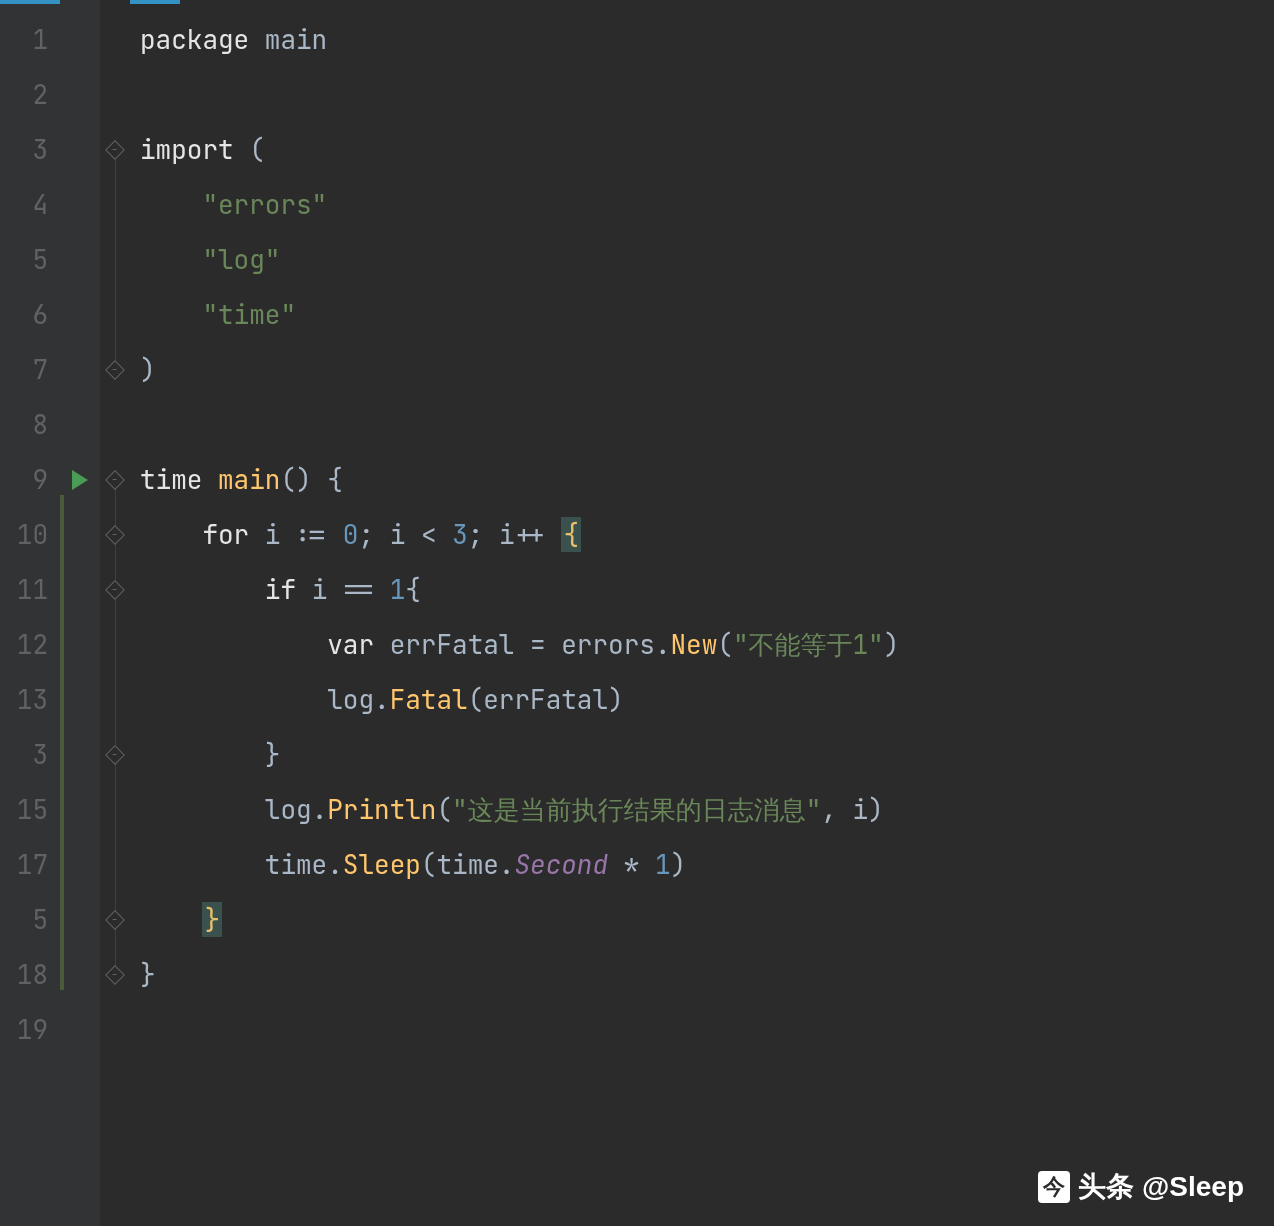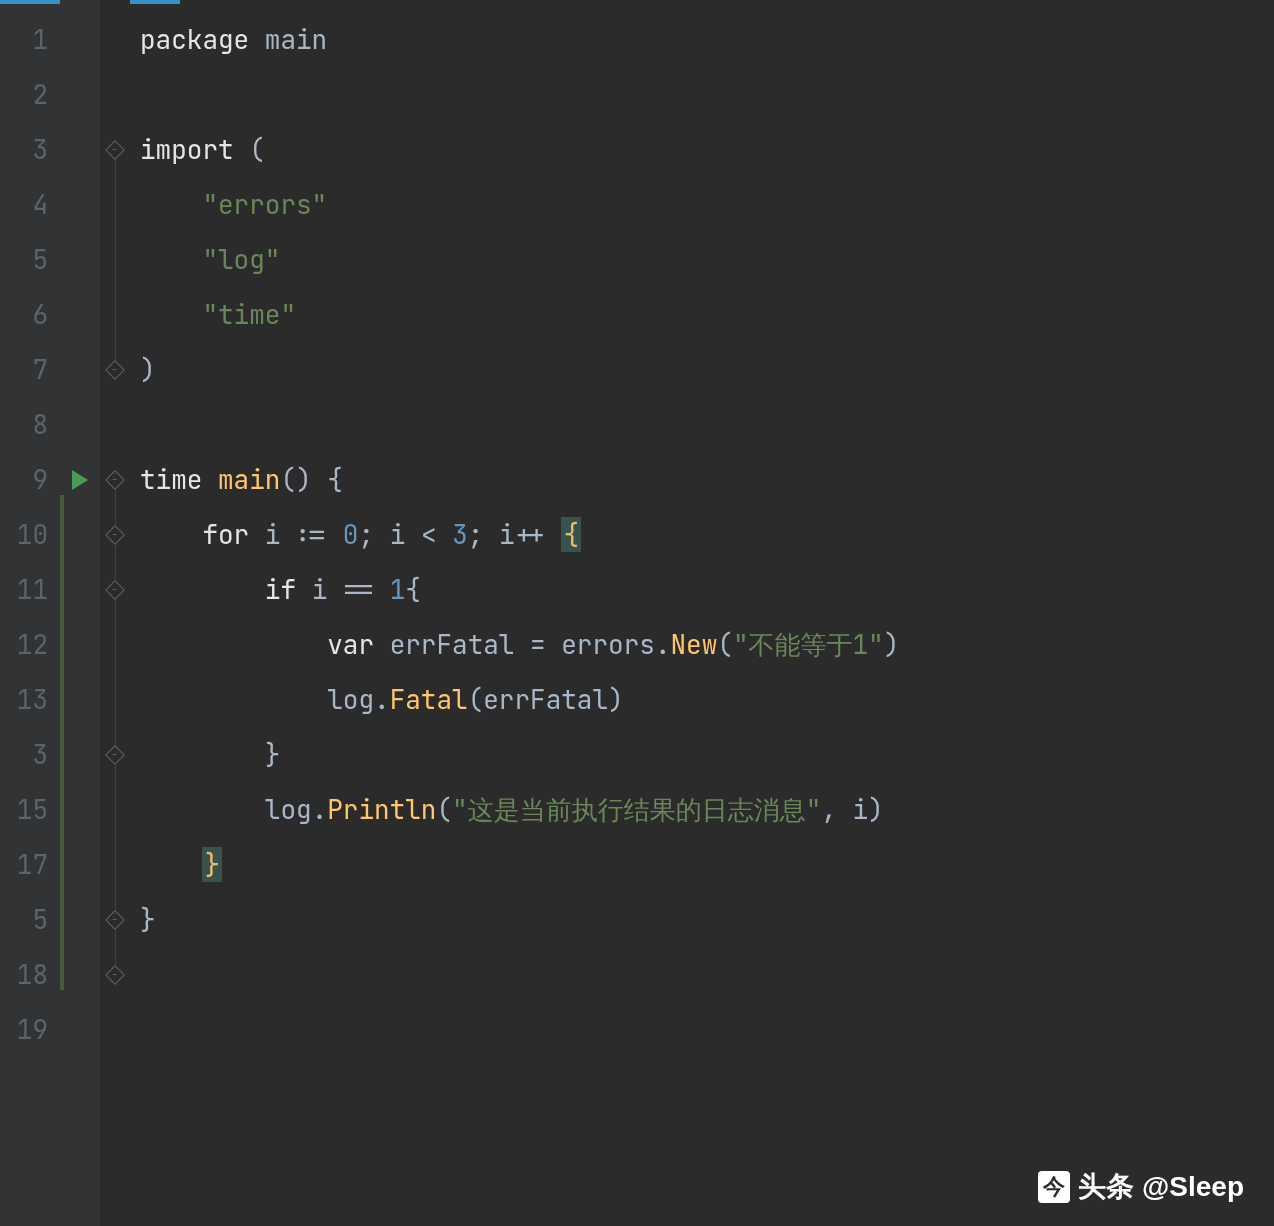--- a/index.html
+++ b/index.html
@@ -290,20 +290,21 @@
     <div class="code-line">    <span class="str">"time"</span></div>
     <div class="code-line"><span class="punct">)</span></div>
     <div class="code-line"></div>
     <div class="code-line"><span class="kw">time</span> <span class="func">main</span><span class="punct">()</span> <span class="punct">{</span></div>
     <div class="code-line">    <span class="kw">for</span> <span class="ident">i</span> <span class="punct">:=</span> <span class="num">0</span><span class="punct">;</span> <span class="ident">i</span> <span class="punct">&lt;</span> <span class="num">3</span><span class="punct">;</span> <span class="ident">i</span><span class="punct">++</span> <span class="brace-match brace-y">{</span></div>
     <div class="code-line">        <span class="kw">if</span> <span class="ident">i</span> <span class="punct">==</span> <span class="num">1</span><span class="punct">{</span></div>
     <div class="code-line">            <span class="kw">var</span> <span class="ident">errFatal</span> <span class="punct">=</span> <span class="ident">errors</span><span class="punct">.</span><span class="func">New</span><span class="punct">(</span><span class="str">"不能等于1"</span><span class="punct">)</span></div>
     <div class="code-line">            <span class="ident">log</span><span class="punct">.</span><span class="func">Fatal</span><span class="punct">(</span><span class="ident">errFatal</span><span class="punct">)</span></div>
     <div class="code-line">        <span class="punct">}</span></div>
     <div class="code-line">        <span class="ident">log</span><span class="punct">.</span><span class="func">Println</span><span class="punct">(</span><span class="str">"这是当前执行结果的日志消息"</span><span class="punct">,</span> <span class="ident">i</span><span class="punct">)</span></div>
+    <div class="code-line">        <span class="ident">time</span><span class="punct">.</span><span class="func">Sleep</span><span class="punct">(</span><span class="ident">time</span><span class="punct">.</span><span class="field" style="font-style:italic">Second</span> <span class="punct">*</span> <span class="num">1</span><span class="punct">)</span></div>
     <div class="code-line">    <span class="brace-match brace-y">}</span></div>
     <div class="code-line"><span class="punct">}</span></div>
     <div class="code-line"></div>
   </div>
 </div>
 
 <div class="watermark">
   <span class="logo-icon">今</span>
   <span>头条</span>
   <span>@Sleep</span>

